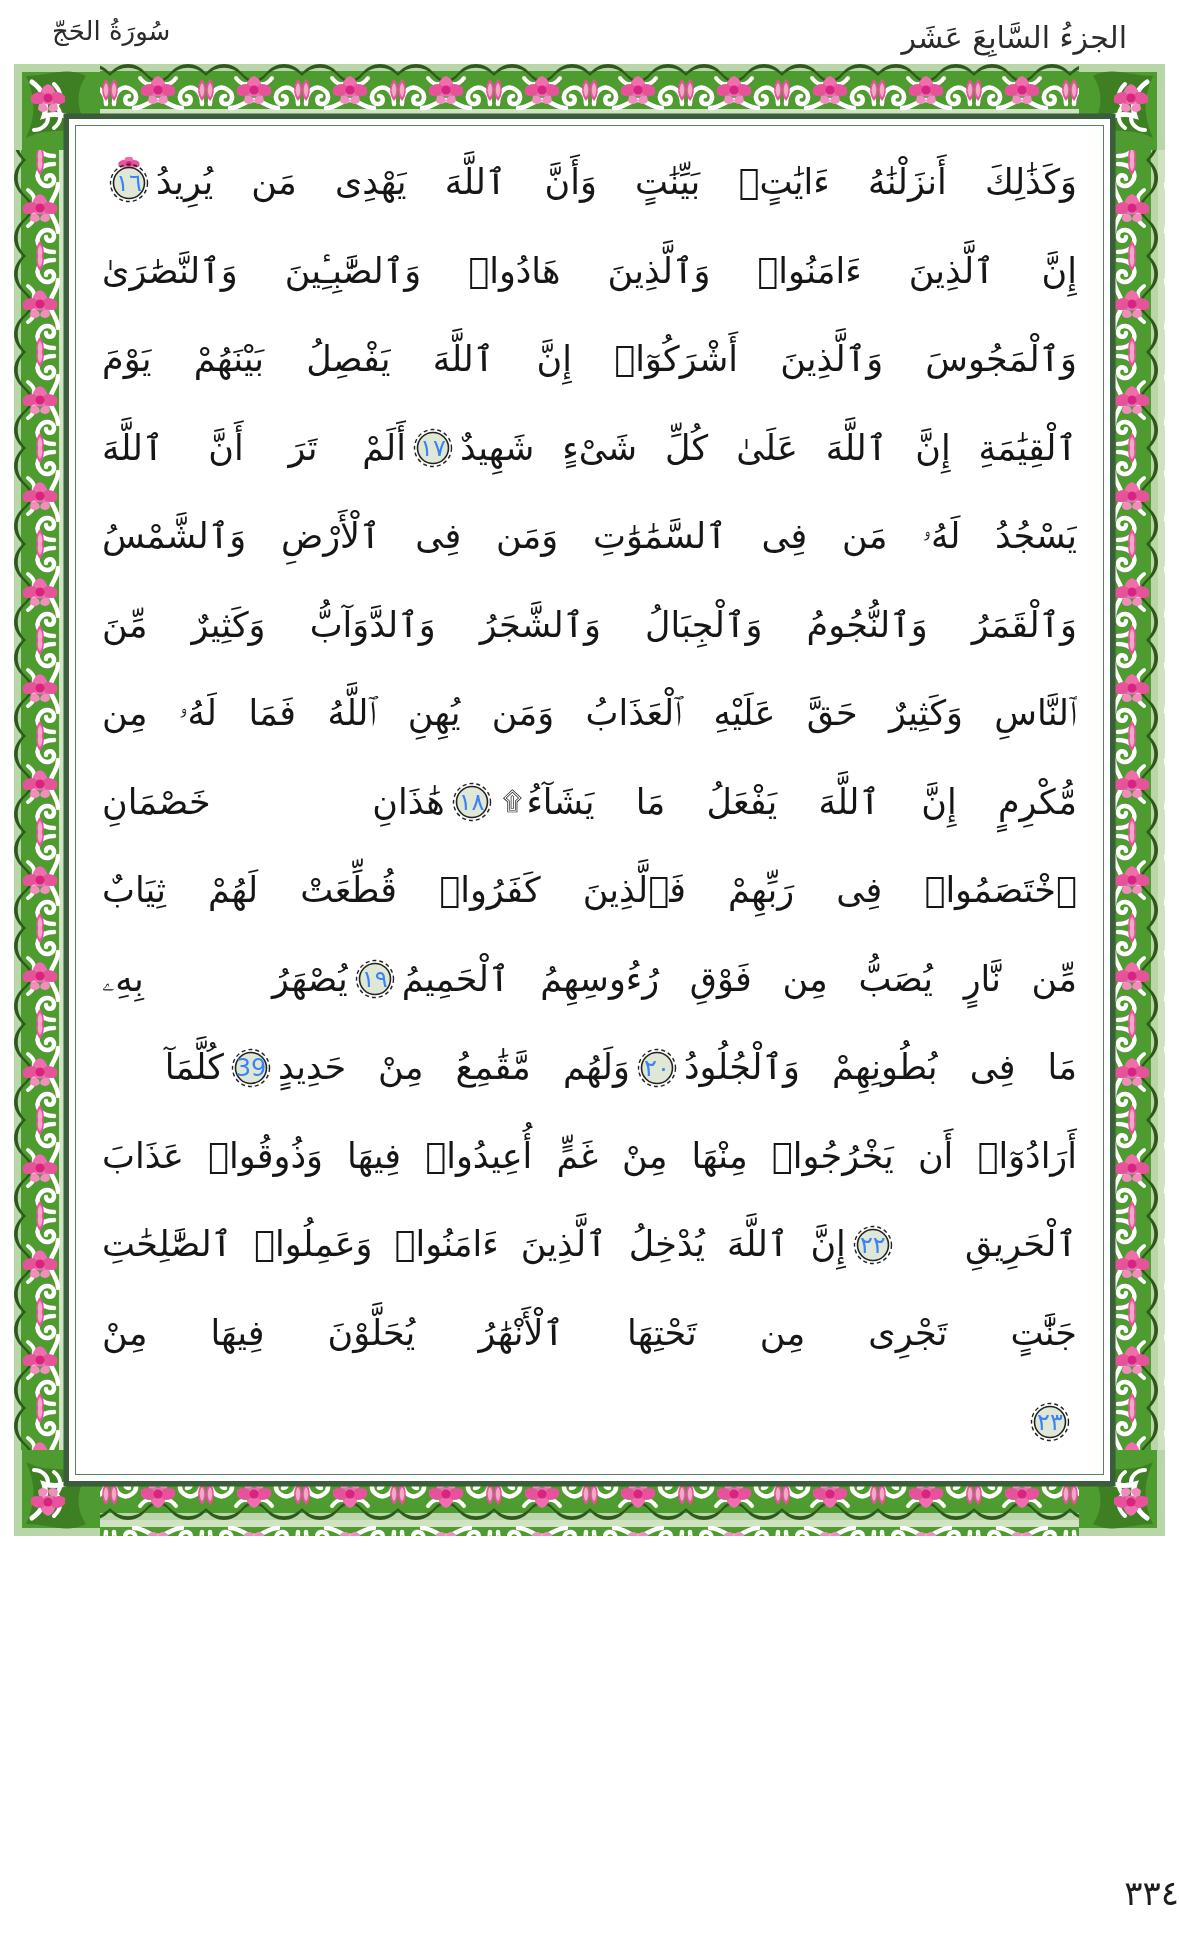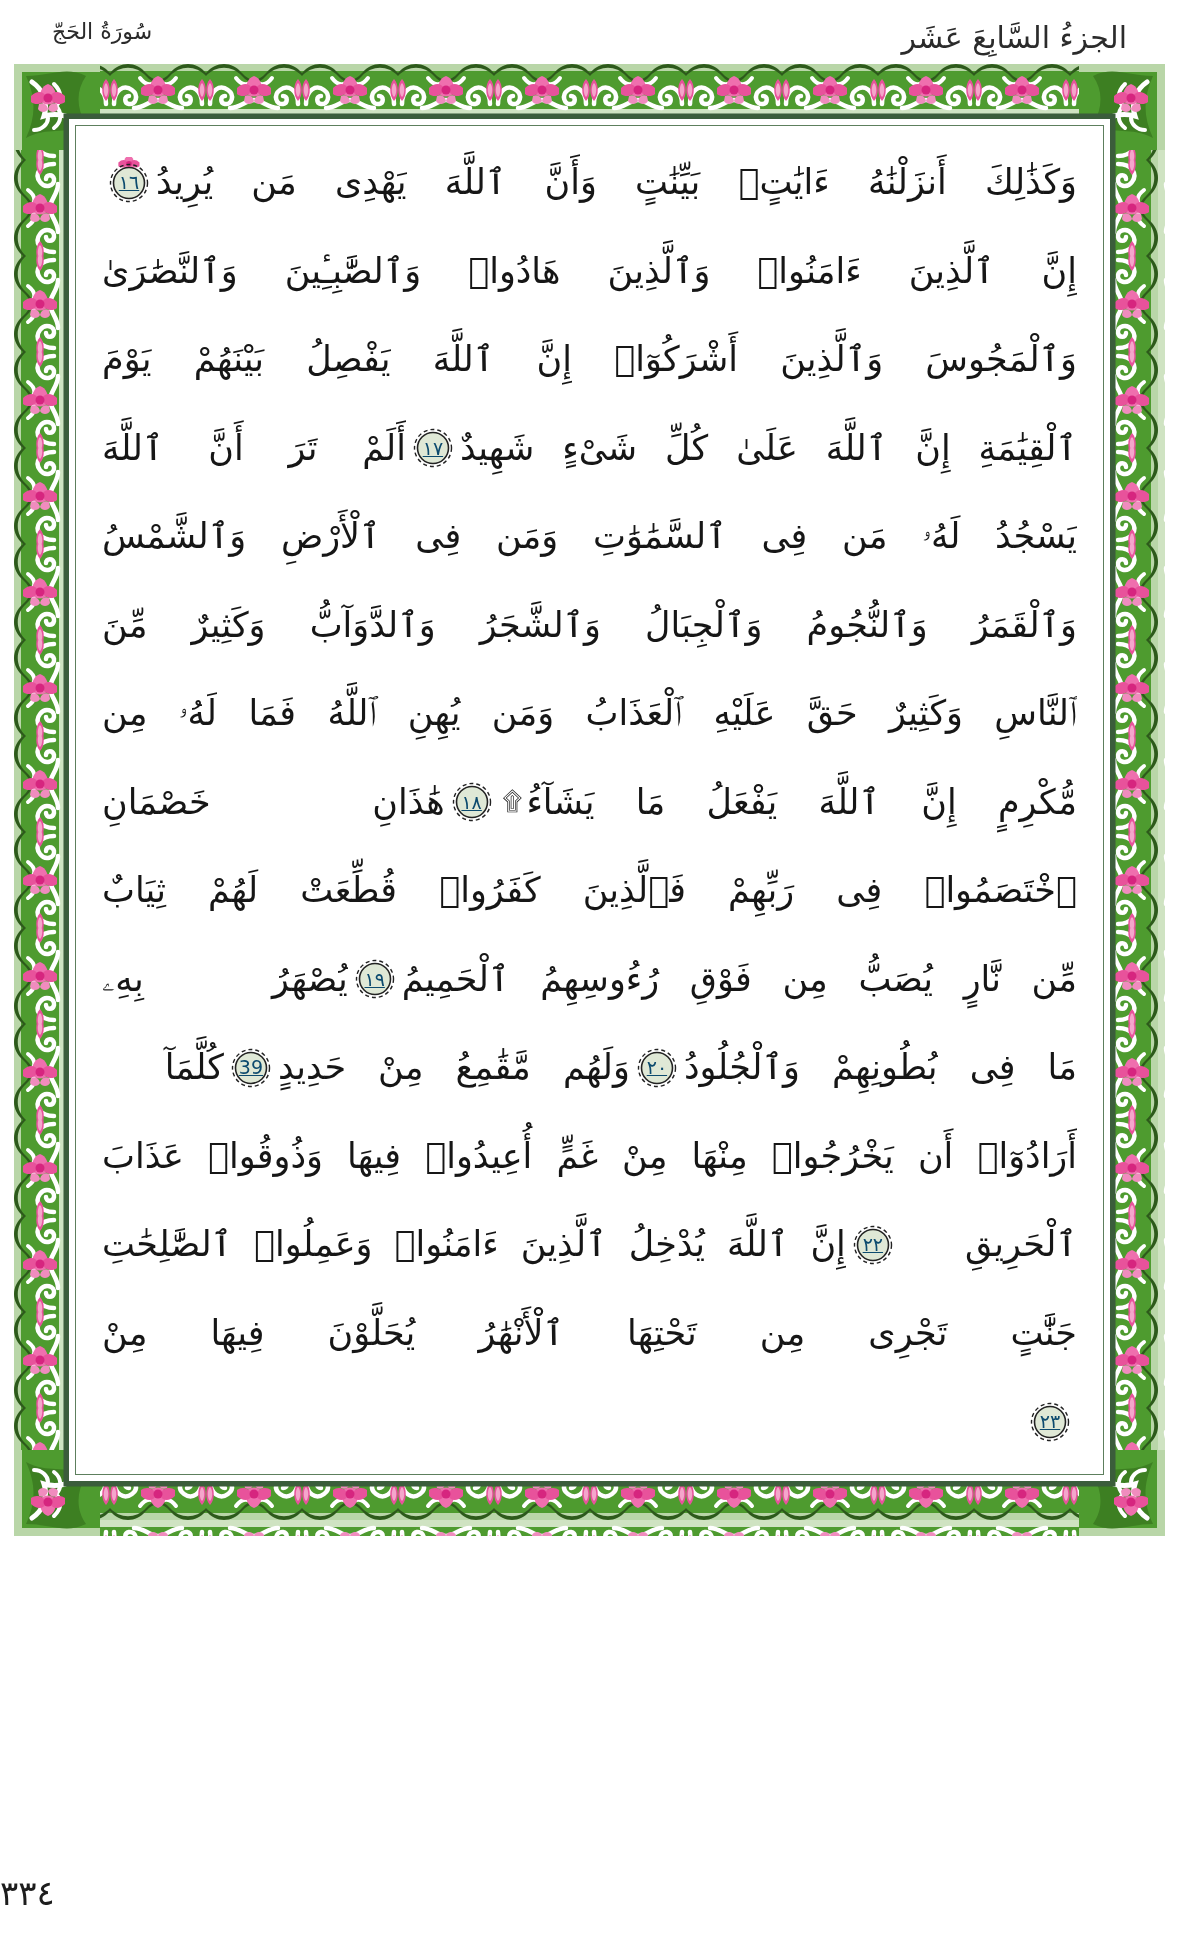--- a/index.html
+++ b/index.html
@@ -30,21 +30,21 @@
     padding: 0 52px;
   }
   .header-text {
     font-size: 30px;
     color: #2b2b2b;
     direction: rtl;
     white-space: nowrap;
     font-family: "DejaVu Sans", "Liberation Sans", sans-serif;
     letter-spacing: 0px;
   }
-  .header-surah { font-size: 22px; }
+  .header-surah { font-size: 26px; }
   .header-juz  { font-size: 30px; margin-top: 12px; }
 
   
   .frame {
     position: absolute;
     left: 14px;
     top: 64px;
     width: 1151px;
     height: 1472px;
     box-sizing: border-box;
@@ -120,25 +120,24 @@
     height: 52px;
     margin: 0 4px;
     display: inline-flex;
     align-items: center;
     justify-content: center;
   }
   .ayah-marker .medallion-num {
     position: relative;
     z-index: 3;
     font-family: "DejaVu Sans", "Liberation Sans", sans-serif;
-    font-size: 19px;
-    color: #0c4a6e;
+    font-size: 24px;
+    color: #3b82f6;
     direction: rtl;
     line-height: 1;
-    text-decoration: underline;
   }
   .ayah-marker svg {
     position: absolute;
     left: 0; top: 0;
     width: 46px; height: 52px;
     z-index: 1;
   }
 
   .sajdah-mark {
     flex: 0 0 auto;
@@ -147,21 +146,21 @@
     color: #161616;
     margin: 0 4px;
   }
 
   
   .page-footer {
     position: absolute;
     left: 0;
     bottom: 22px;
     width: 1179px;
-    text-align: left;
+    text-align: right;
     margin-top: 9px;
   }
   .page-number {
     font-family: "DejaVu Sans", "Liberation Sans", sans-serif;
     font-size: 34px;
     color: #1d1d1d;
     direction: rtl;
   }
 </style>
 </head>

